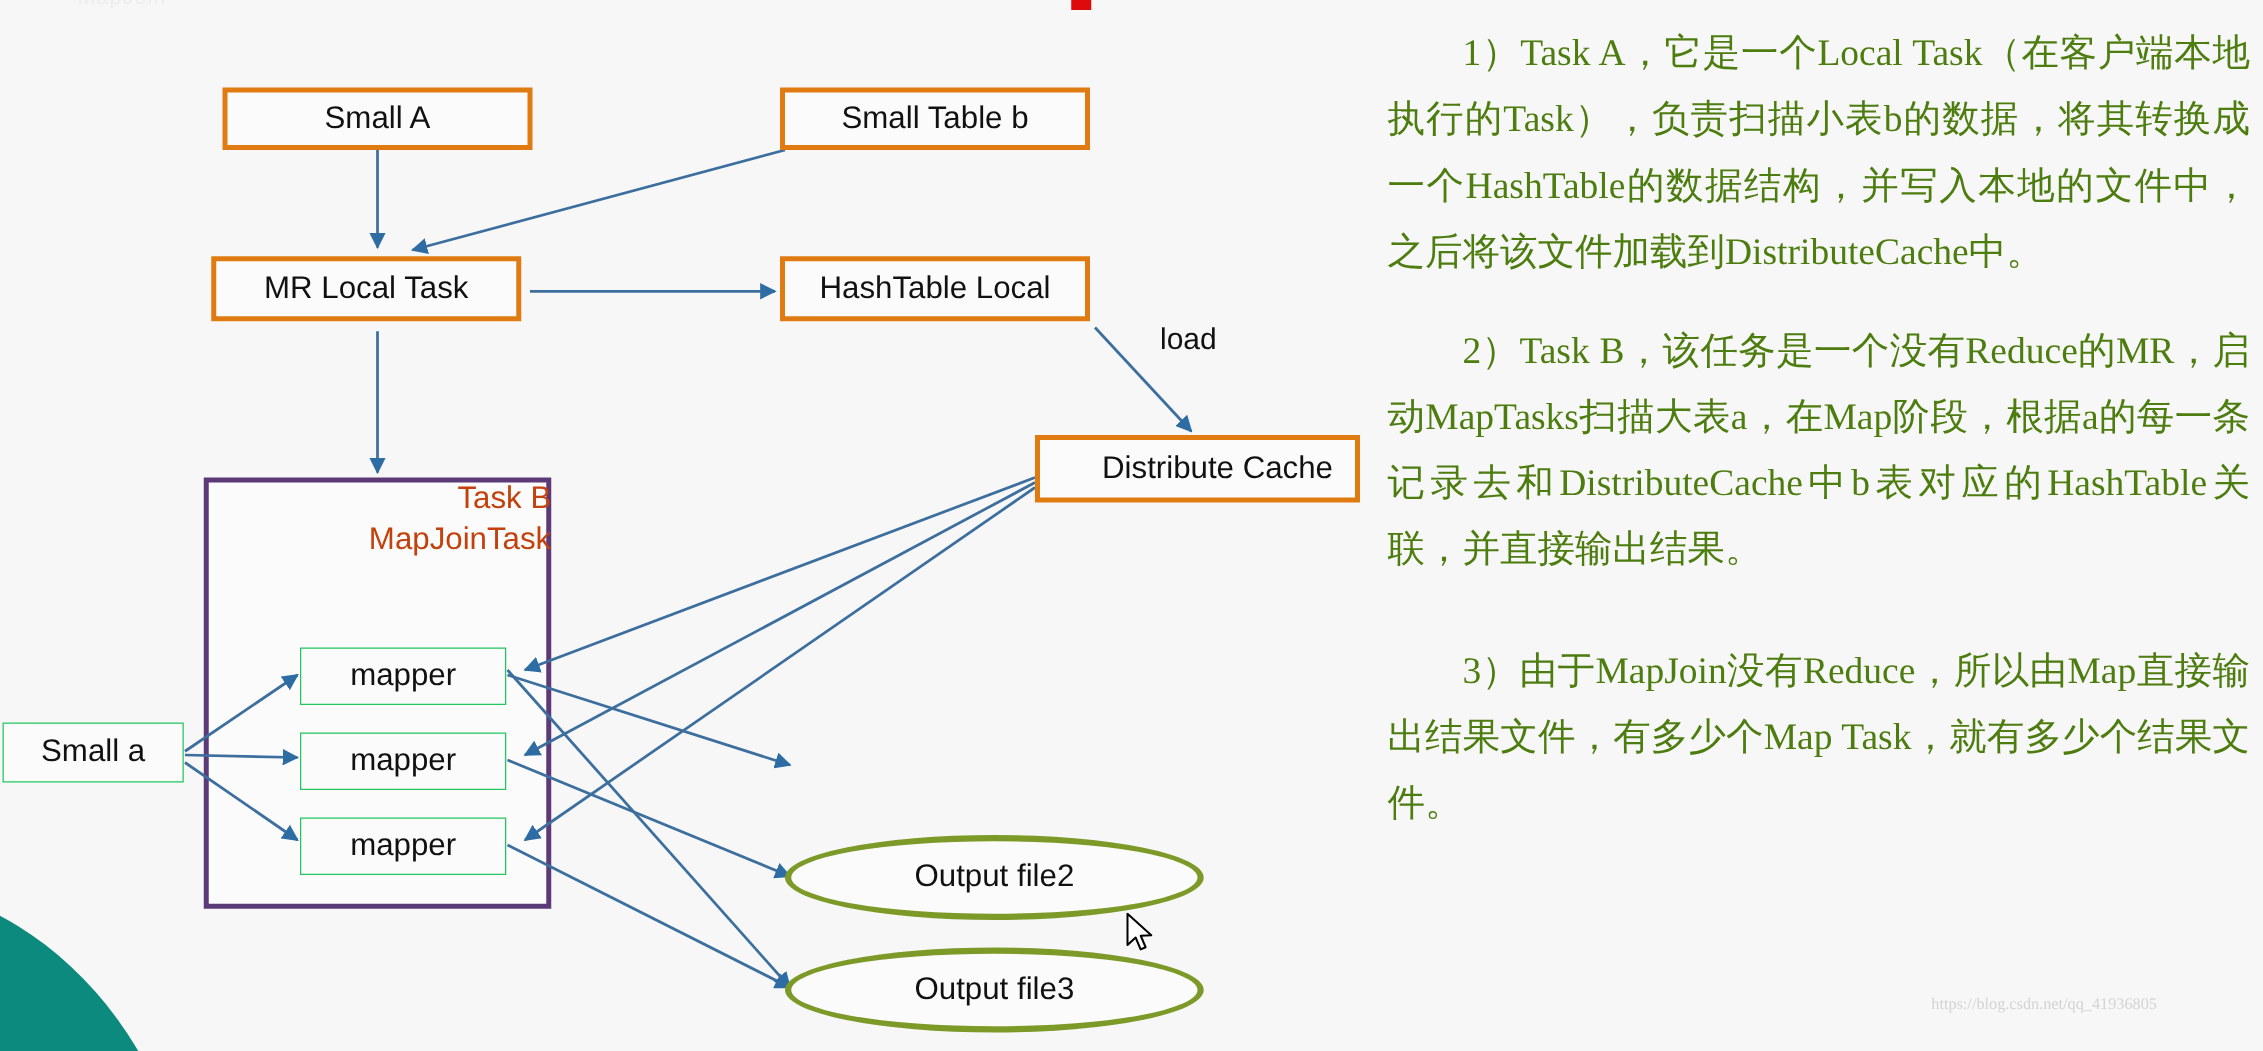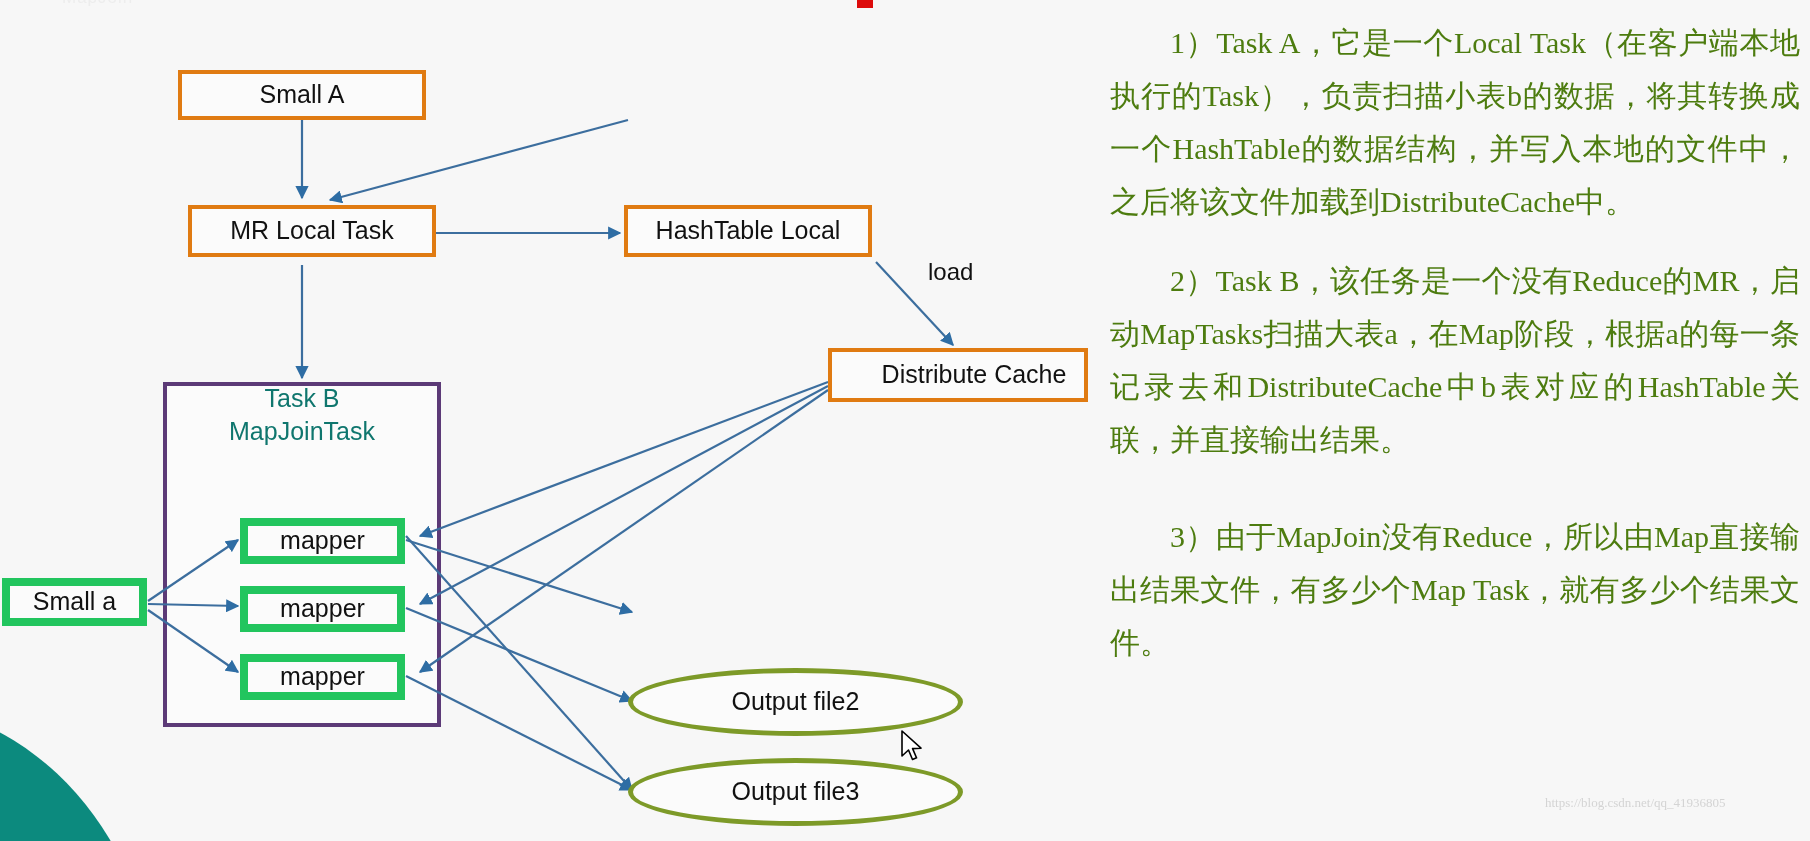--- a/index.html
+++ b/index.html
@@ -40,40 +40,40 @@
     background:#fbfbfb;
     display:flex; align-items:center; justify-content:center;
     text-align:center;
     color:#111;
     font-size:25px;
     line-height:1.18;
     box-sizing:border-box;
     z-index:5;
   }
   .node.orange { border:4px solid #e07b12; }
-  .node.purple { border:8px solid #22c55e; }
+  .node.purple { border:1px solid #22c55e; }
   .node.ellipse {
     border:5px solid #7d9a28;
     border-radius:50%;
     background:#fbfbfb;
   }
   .container-purple {
     position:absolute;
     border:4px solid #5c3a77;
     background:#fbfbfb;
     box-sizing:border-box;
     z-index:2;
   }
   .container-title {
     position:absolute;
     width:100%;
-    text-align:center;
+    text-align:right;
     font-size:25px;
     line-height:1.3;
-    color:#0f766e;
+    color:#c2410c;
     top:38px;
     z-index:3;
   }
   .edge-label {
     position:absolute;
     font-size:24px;
     color:#111;
     z-index:6;
   }
   svg.wires { position:absolute; inset:0; width:1810px; height:841px; z-index:4; pointer-events:none; }
@@ -135,22 +135,25 @@
       <path d="M 406 608 L 632 701"></path>
       <path d="M 406 676 L 632 790"></path>
       <path d="M 406 536 L 632 790"></path>
     </g>
   </svg>
 
   <div class="node orange" style="left:178px; top:70px; width:248px; height:50px;">
     <span>Small A</span>
   </div>
 
-
-  <div class="node orange" style="left:188px; top:205px; width:248px; height:52px;">
+  <div class="node orange" style="left:624px; top:70px; width:248px; height:50px;">
+    <span>Small Table b</span>
+  </div>
+
+  <div class="node orange" style="left:169px; top:205px; width:248px; height:52px;">
     <span>MR Local Task</span>
   </div>
 
   <div class="node orange" style="left:624px; top:205px; width:248px; height:52px;">
     <span>HashTable Local</span>
   </div>
 
   <div class="node orange" style="left:828px; top:348px; width:260px; height:54px;padding-left:32px;">
     <span>Distribute Cache</span>
   </div>

